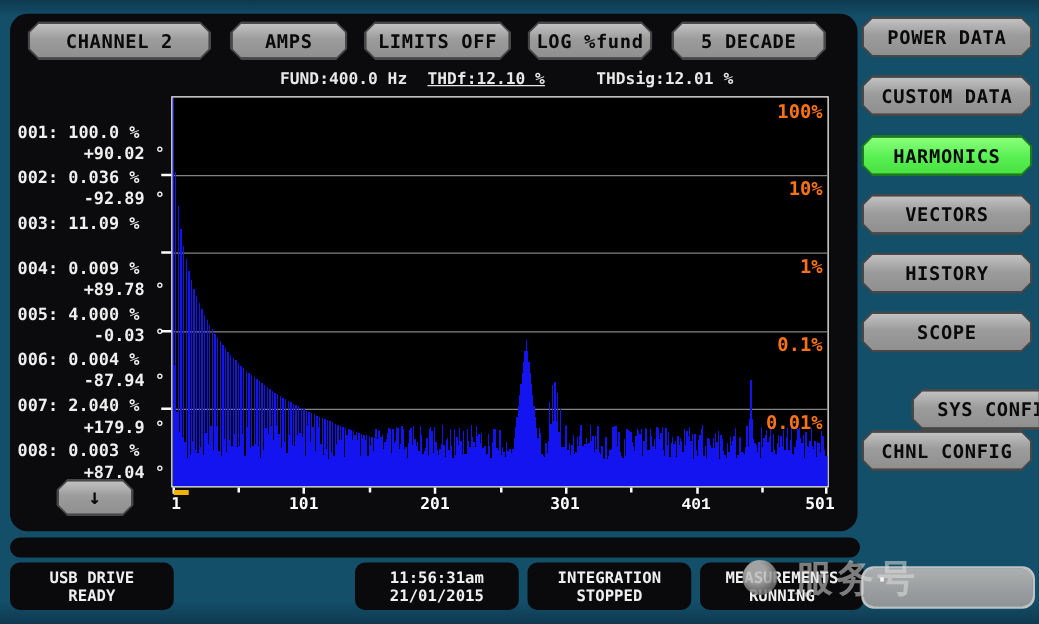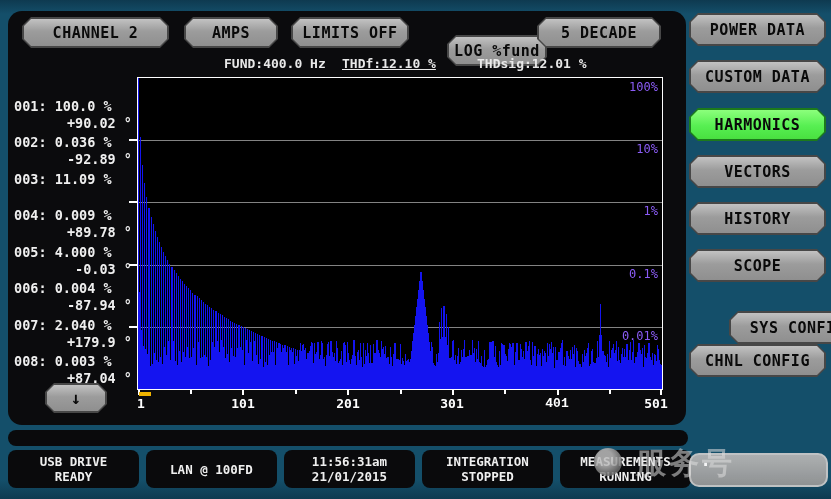--- a/index.html
+++ b/index.html
@@ -26,21 +26,21 @@
   .info-line { position:absolute; top:45px; left:0; width:678px; color:#e8e8e8; font-size:13px; font-weight:bold; }
   .info-line span { position:absolute; white-space:nowrap; }
 
   
   .h-row { position:absolute; left:6px; width:124px; color:#efefef; font-size:13.5px; font-weight:bold; line-height:17px; white-space:nowrap; }
   .h-row .l2 { text-align:right; padding-right:6px; }
 
   
   .plot { position:absolute; left:129px; top:66px; width:526px; height:313px; border:1px solid #ffffff; background:#000; }
   .gridline { position:absolute; left:0; width:524px; height:1px; background:#9a9a9a; opacity:.85; }
-  .ylab { position:absolute; right:4px; color:#8b5cf6; font-size:12px; font-weight:normal; }
+  .ylab { position:absolute; right:4px; color:#f97316; font-size:15px; font-weight:bold; }
   .ytick { position:absolute; left:-9px; width:8px; height:2px; background:#ffffff; }
   .xtick { position:absolute; width:2px; background:#ffffff; top:312px; }
   .xlab { position:absolute; top:318px; color:#ffffff; font-size:13px; font-weight:bold; transform:translateX(-50%); white-space:nowrap; }
   #spectrum { position:absolute; left:0; top:0; }
 
   .cursor-marker { position:absolute; left:131px; top:381px; width:12px; height:4px; background:#f0b400; }
 
   .scroll-btn { left:37px; top:372px; width:62px; height:30px; }
   .scroll-btn .inner { font-size:17px; }
 
@@ -69,21 +69,21 @@
 
     <div class="bevel dark-rim top-btn" style="left:14px;top:6px;width:147px;">
       <div class="inner">CHANNEL 2</div>
     </div>
     <div class="bevel dark-rim top-btn" style="left:176px;top:6px;width:94px;">
       <div class="inner">AMPS</div>
     </div>
     <div class="bevel dark-rim top-btn" style="left:283px;top:6px;width:118px;">
       <div class="inner">LIMITS OFF</div>
     </div>
-    <div class="bevel dark-rim top-btn" style="left:414px;top:24px;width:100px;margin-left:25px;">
+    <div class="bevel dark-rim top-btn" style="left:414px;top:6px;width:100px;">
       <div class="inner">LOG %fund</div>
     </div>
     <div class="bevel dark-rim top-btn" style="left:529px;top:6px;width:124px;">
       <div class="inner">5 DECADE</div>
     </div>
 
     <div class="info-line">
       <span style="left:216px;">FUND:400.0 Hz</span>
       <span style="left:334px;text-decoration:underline;">THDf:12.10 %</span>
       <span style="left:469px;">THDsig:12.01 %</span>
@@ -695,24 +695,20 @@
   <div class="bevel dark-rim menu-btn" style="top:344px;">
     <div class="inner">CHNL CONFIG</div>
   </div>
 
   <div class="thin-bar"></div>
 
   <div class="status-box" style="left:8px;">
     <div>USB DRIVE</div>
     <div>READY</div>
   </div>
-  <div class="status-box" style="left:146px;">
-    <div>LAN @ 100FD</div>
-    <div></div>
-  </div>
   <div class="status-box" style="left:284px;">
     <div>11:56:31am</div>
     <div>21/01/2015</div>
   </div>
   <div class="status-box" style="left:422px;">
     <div>INTEGRATION</div>
     <div>STOPPED</div>
   </div>
   <div class="status-box" style="left:560px;">
     <div>MEASUREMENTS</div>

